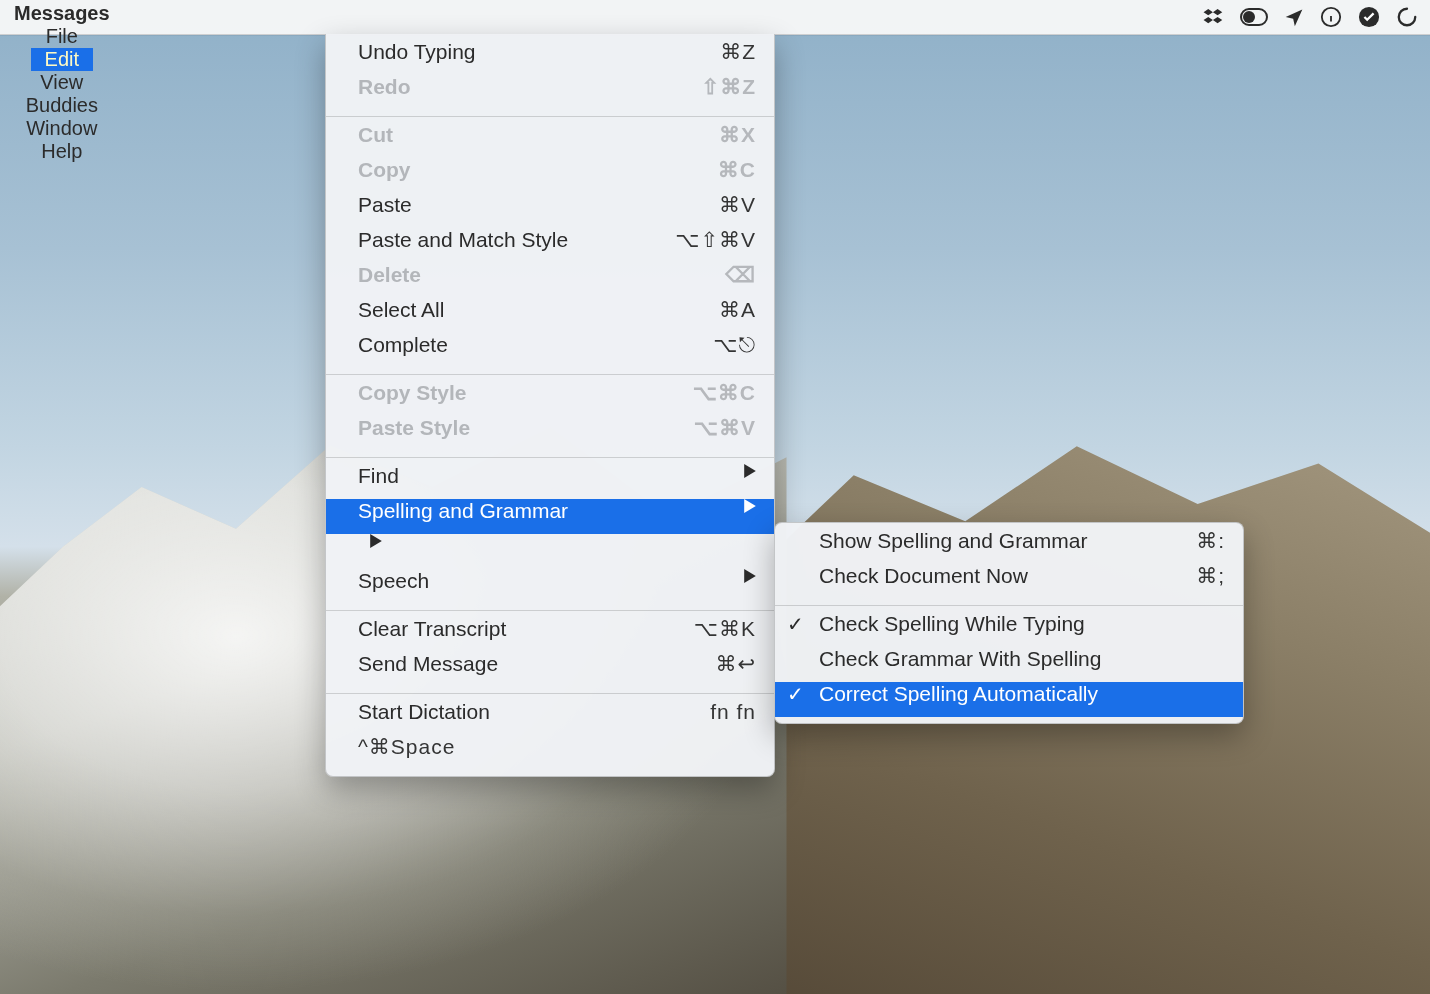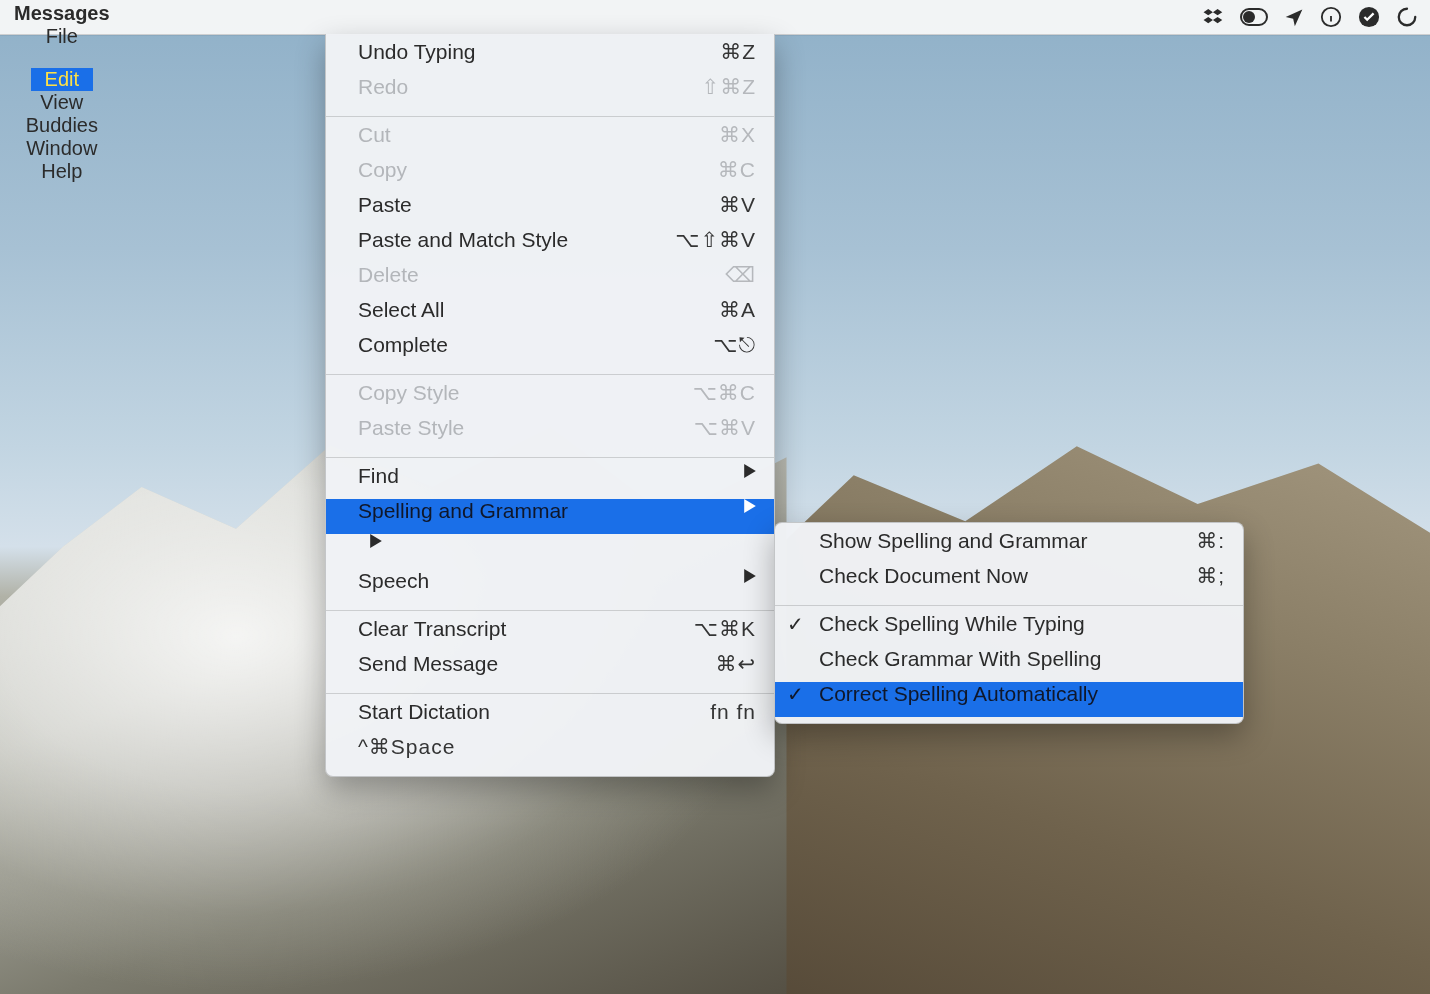--- a/index.html
+++ b/index.html
@@ -73,22 +73,21 @@
     height: 100%;
     display: flex;
     align-items: center;
     white-space: nowrap;
   }
   .menu-item.app {
     font-weight: 700;
   }
   .menu-item.active {
     background: #1a6fe8;
-    color: #fde047;
-    margin-top: 20px;
+    color: #fef9c3;
   }
   .menubar .right {
     margin-left: auto;
     display: flex;
     align-items: center;
     padding-right: 12px;
     gap: 16px;
     font-size: 20px;
     color: #2b2b2b;
   }
@@ -122,24 +121,25 @@
     align-items: flex-start;
     height: 35px;
     padding: 0 18px 0 32px;
     position: relative;
   }
   .dropdown.sub-menu .row {
     padding-left: 44px;
   }
   .dropdown .row.highlight {
     background: #1a6fe8;
-    color: #0f172a;
+    color: #ffffff;
   }
   .dropdown .row.disabled {
     color: #b3b6ba;
+    font-weight: bold;
   }
   .dropdown .label {
     flex: 1 1 auto;
     white-space: nowrap;
   }
   .dropdown .shortcut {
     flex: 0 0 auto;
     text-align: right;
     font-family: -apple-system, "Helvetica Neue", sans-serif;
     letter-spacing: 1px;

